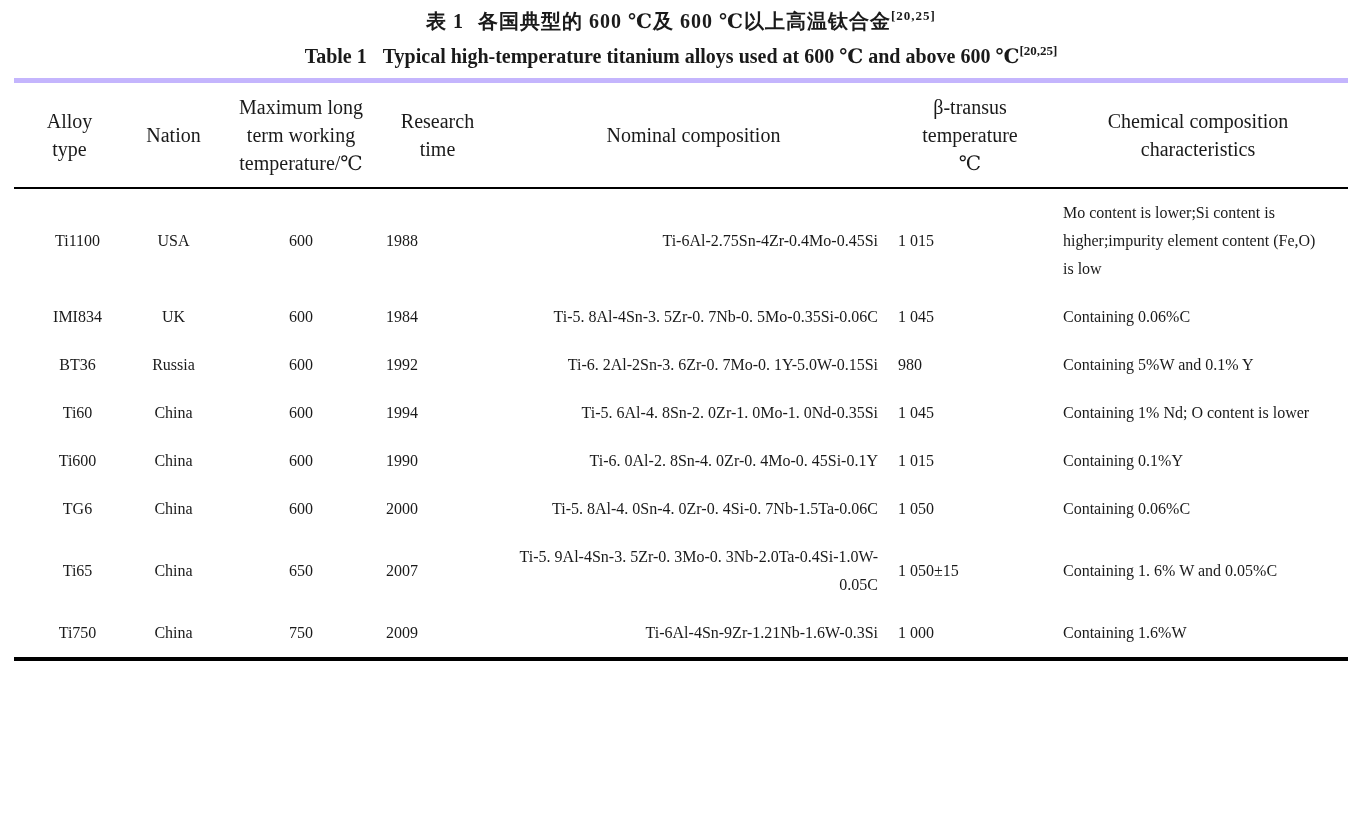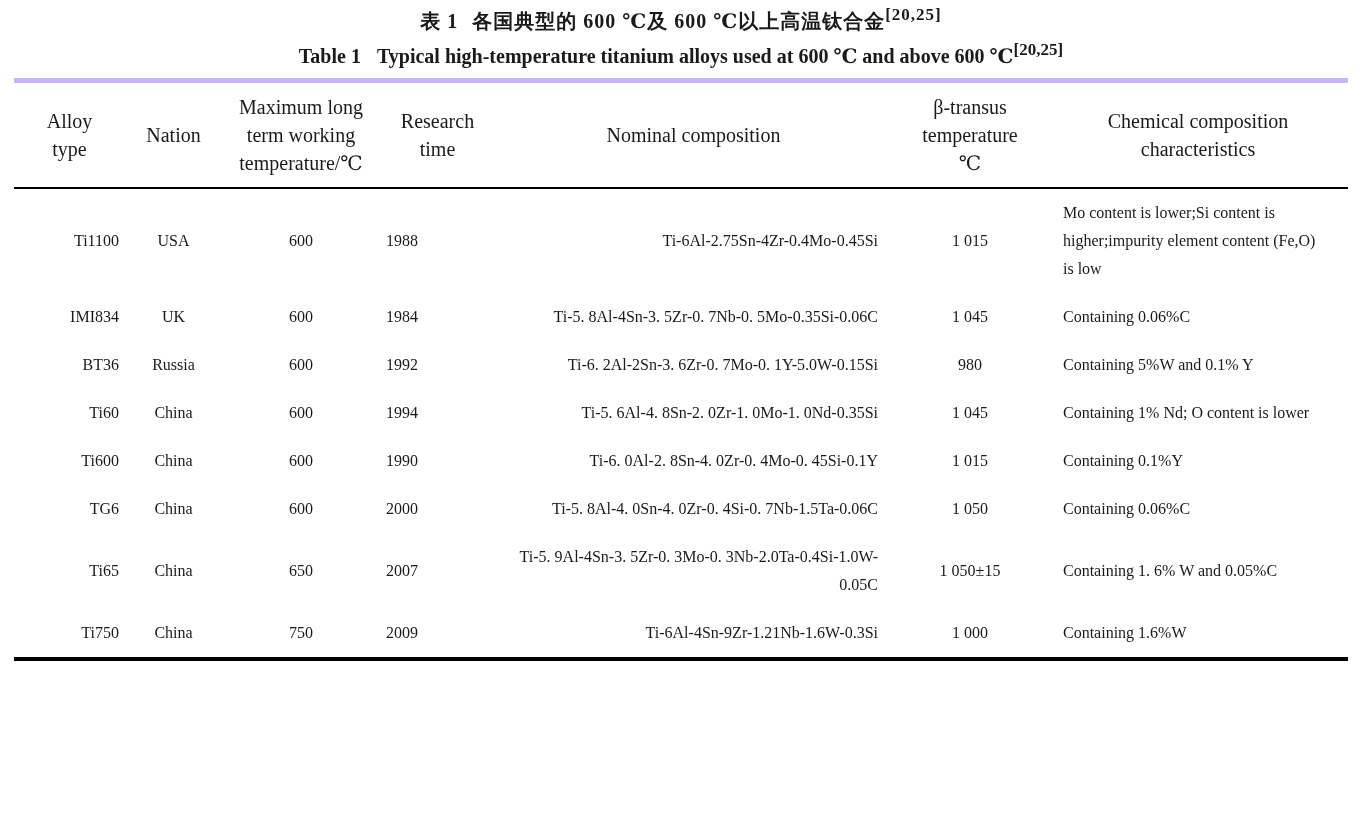--- a/index.html
+++ b/index.html
@@ -17,21 +17,21 @@
     letter-spacing: 1px;
   }
   .caption-zh .cap-label { margin-right: 14px; }
   .caption-en {
     font-size: 20px;
     margin-top: 9px;
     font-weight: 700;
   }
   .caption-en .cap-label { margin-right: 16px; }
   sup.ref {
-    font-size: 17px;
+    font-size: 13px;
     vertical-align: super;
     line-height: 0;
   }
   table.paper-table {
     width: 1334px;
     margin: 10px 14px 0 14px;
     border-collapse: collapse;
     table-layout: fixed;
     border-top: 5px solid #c4b5fd;
     border-bottom: 4px solid #000;
@@ -45,26 +45,26 @@
     vertical-align: middle;
     white-space: pre-line;
     padding: 10px 4px;
   }
   tbody td {
     font-size: 16px;
     line-height: 28px;
     vertical-align: middle;
     padding: 10px 6px;
   }
-  tbody td:nth-child(1) { text-align: right;  padding-left: 22px; }
+  tbody td:nth-child(1) { text-align: center;  padding-left: 22px; }
   tbody td:nth-child(2) { text-align: center; margin-top: 20px; }
   tbody td:nth-child(3) { text-align: center; }
   tbody td:nth-child(4) { text-align: left; }
   tbody td:nth-child(5) { text-align: right;  padding-left: 10px; padding-right: 14px; margin-top: 44px; }
-  tbody td:nth-child(6) { text-align: center; }
+  tbody td:nth-child(6) { text-align: left; }
   tbody td:nth-child(7) { text-align: left;  padding-left: 15px; padding-right: 20px; }
 </style>
 </head>
 <body>
 
 <div class="caption-block">
   <div class="caption-zh">
     <span class="cap-label">表 1</span><span>各国典型的 600 ℃及 600 ℃以上高温钛合金</span><sup class="ref">[20,25]</sup>
   </div>
   <div class="caption-en">

